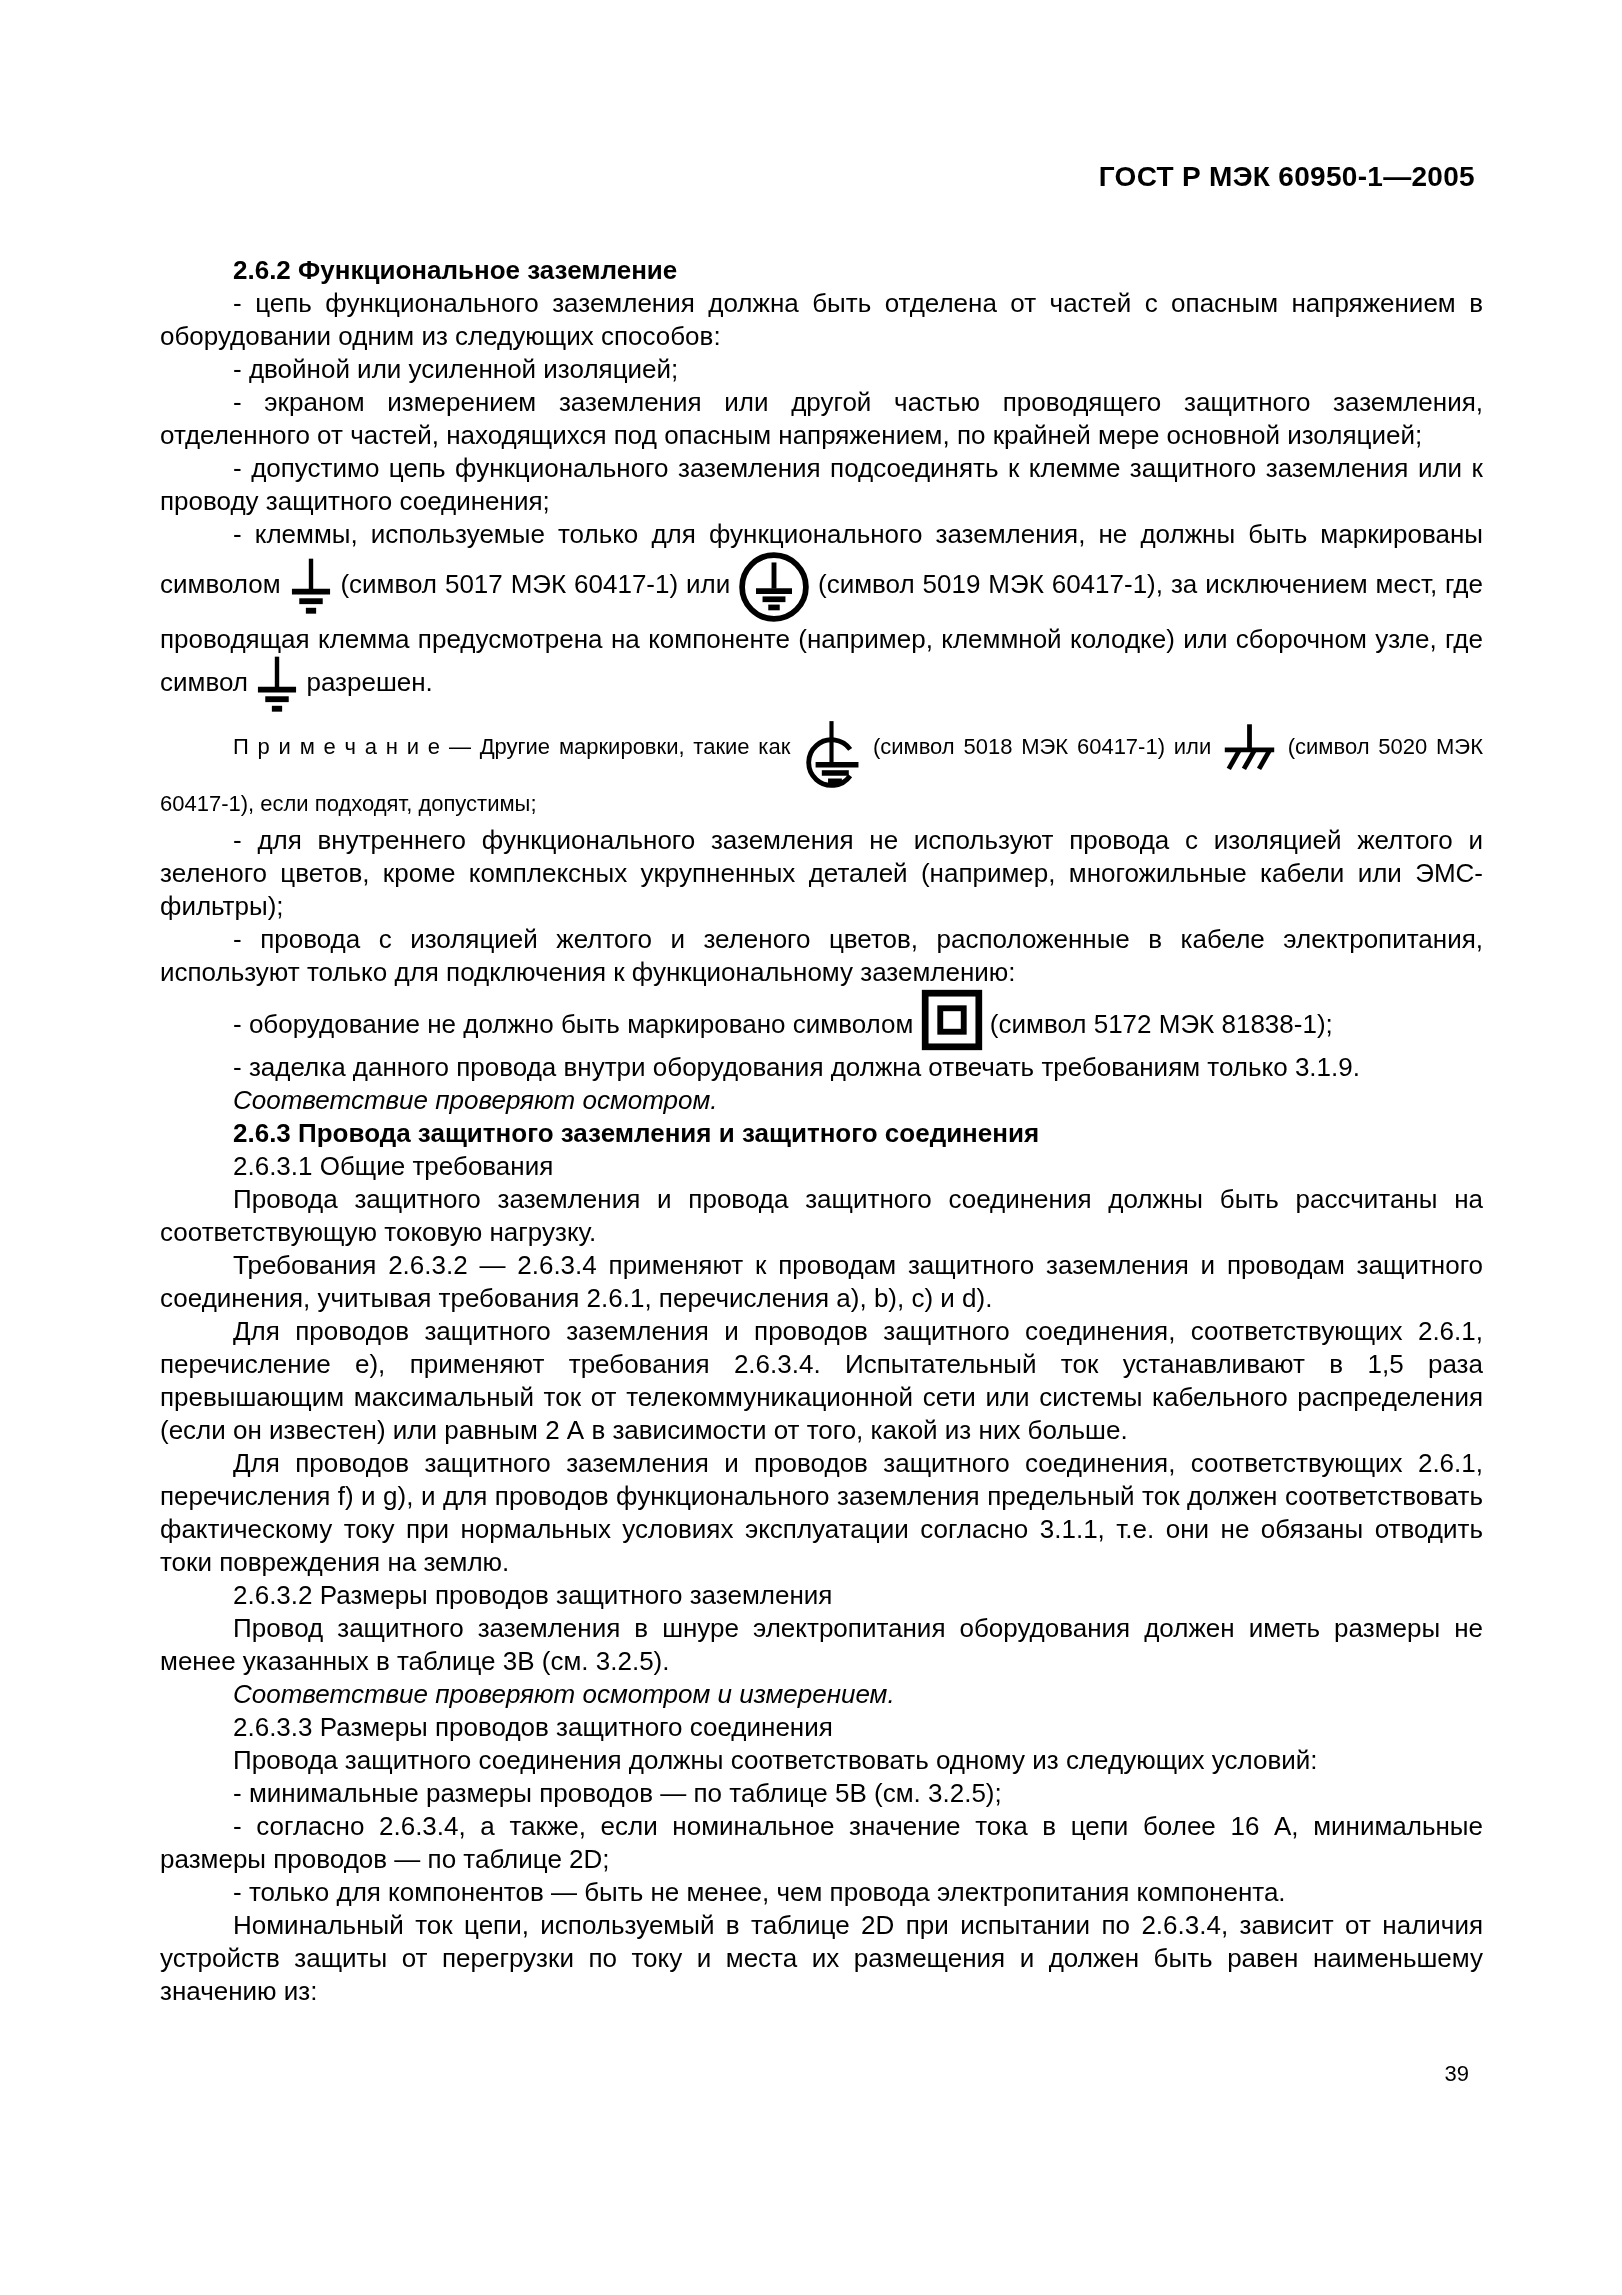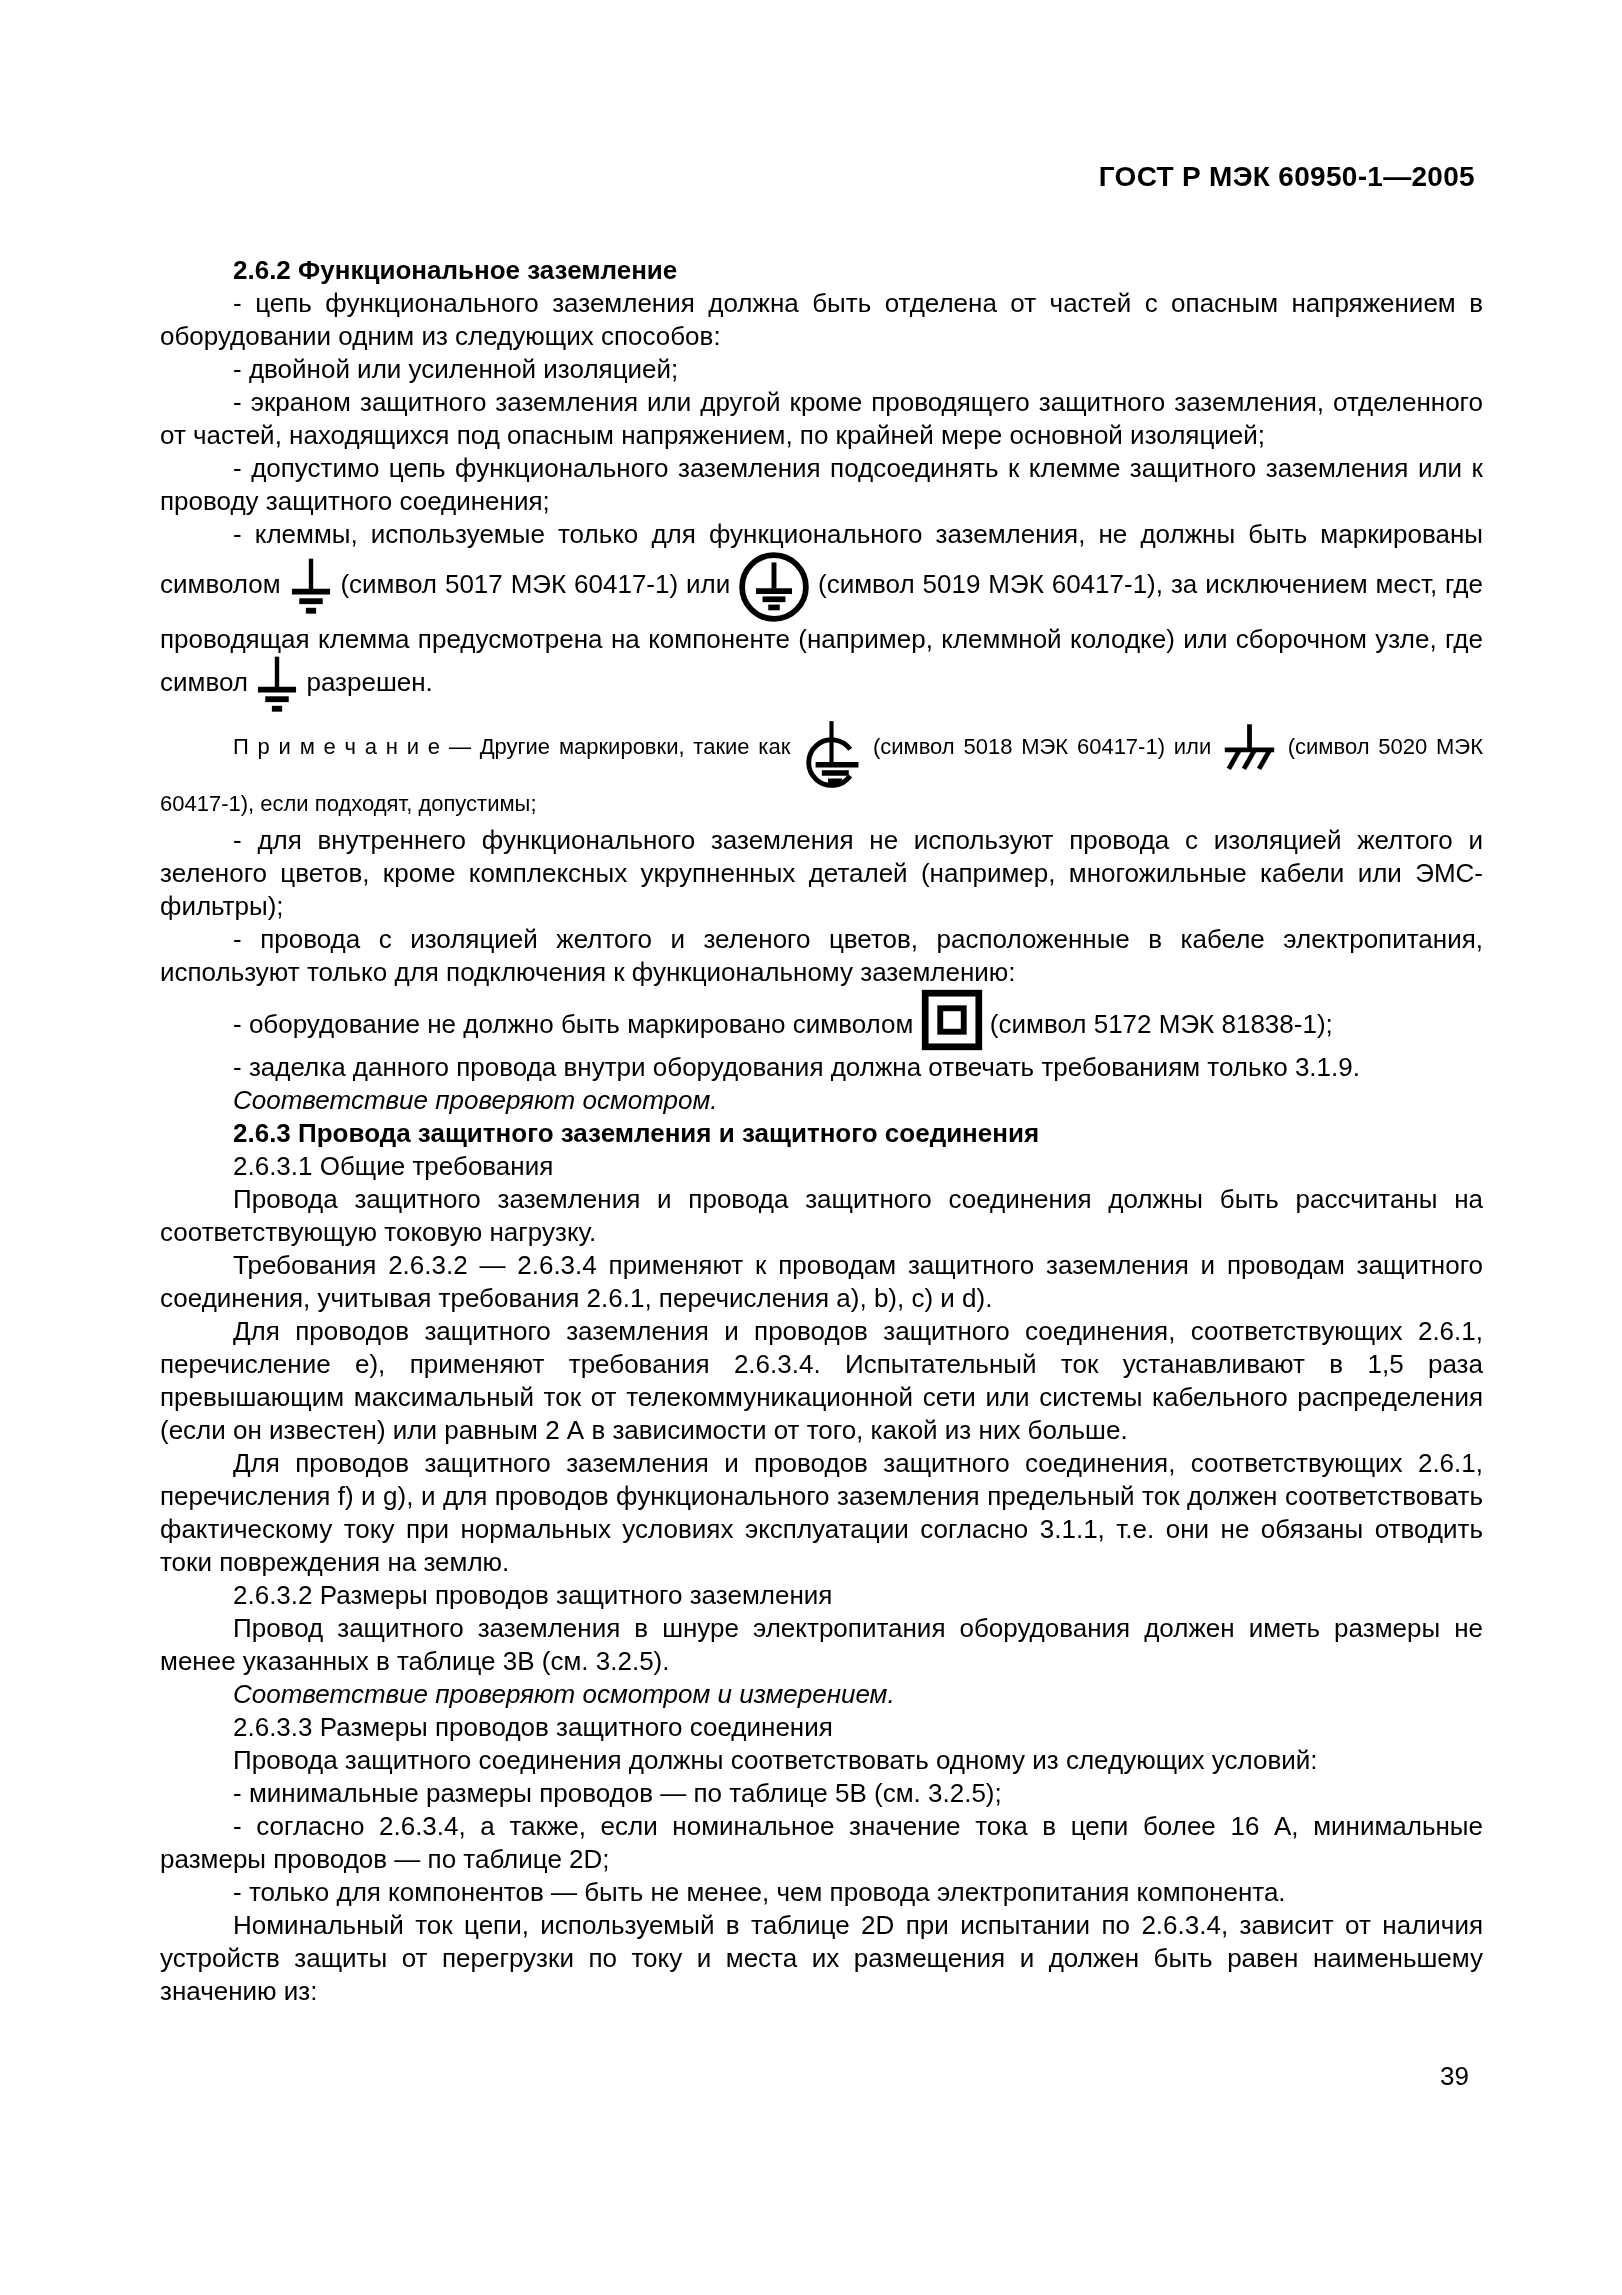--- a/index.html
+++ b/index.html
@@ -46,21 +46,21 @@
     line-height: 30px;
     margin-top: 5.2px !important;
     margin-bottom: 5.2px !important;
   }
   .pagenum {
     position: absolute;
     top: 2061px;
     left: 152px;
     width: 1317px;
     text-align: right;
-    font-size: 26px;
+    font-size: 22px;
   }
   
   .sym { display: inline-block; }
   .sym line, .sym path, .sym rect, .sym circle { stroke: #000; }
   .sym-5017 { width: 44px;  height: 60px;  vertical-align: -25px; }
   .sym-5019 { width: 72px; height: 72px; vertical-align: -30px; }
   .sym-5018 { width: 65px; height: 68px; vertical-align: -35px; }
   .sym-5020 { width: 59px;  height: 50px;  vertical-align: -19.6px; }
   .sym-5172 { width: 62px;  height: 62px;  vertical-align: -18.3px; }
 </style>
@@ -73,21 +73,21 @@
 
   <div class="content">
 
     <p class="bold">2.6.2 Функциональное заземление</p>
 
 
     <p>- цепь функционального заземления должна быть отделена от частей с опасным напряжением в оборудовании одним из следующих способов:</p>
 
     <p>- двойной или усиленной изоляцией;</p>
 
-    <p>- экраном защитного заземления или другой кроме проводящего защитного заземления, отделенного от частей, находящихся под опасным напряжением, по крайней мере основной изоляцией;</p>
+    <p>- экраном измерением заземления или другой частью проводящего защитного заземления, отделенного от частей, находящихся под опасным напряжением, по крайней мере основной изоляцией;</p>
 
     <p>- допустимо цепь функционального заземления подсоединять к клемме защитного заземления или к проводу защитного соединения;</p>
 
     <p>
       <span>- клеммы, используемые только для функционального заземления, не должны быть маркированы символом </span><svg class="sym sym-5017" viewBox="0 0 60 80">
           <line x1="30" y1="0" x2="30" y2="42" stroke-width="6"></line>
           <line x1="4" y1="45" x2="56" y2="45" stroke-width="8"></line>
           <line x1="14" y1="58" x2="46" y2="58" stroke-width="8"></line>
           <line x1="23" y1="71" x2="37" y2="71" stroke-width="8"></line>
         </svg><span> (символ 5017 МЭК 60417-1) или </span><svg class="sym sym-5019" viewBox="0 0 88 88">

